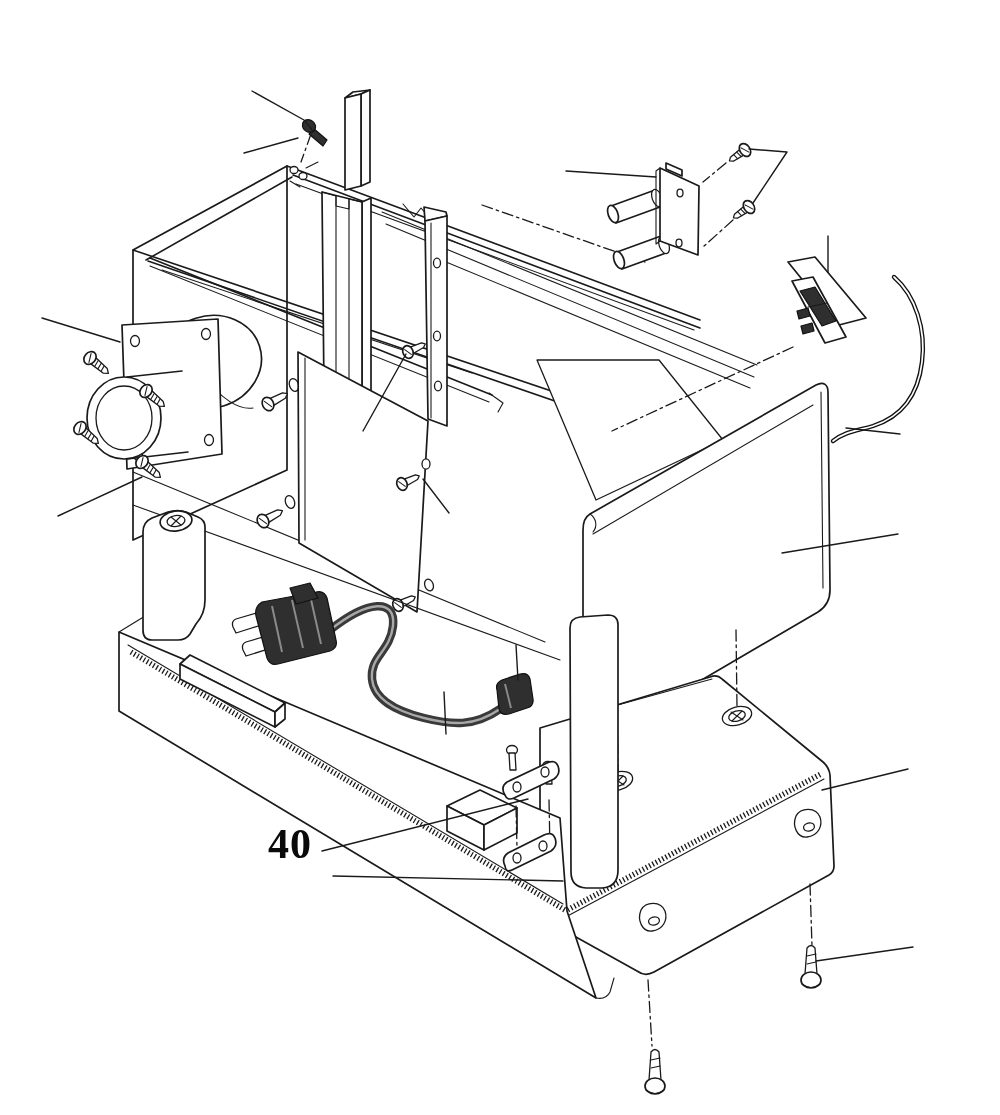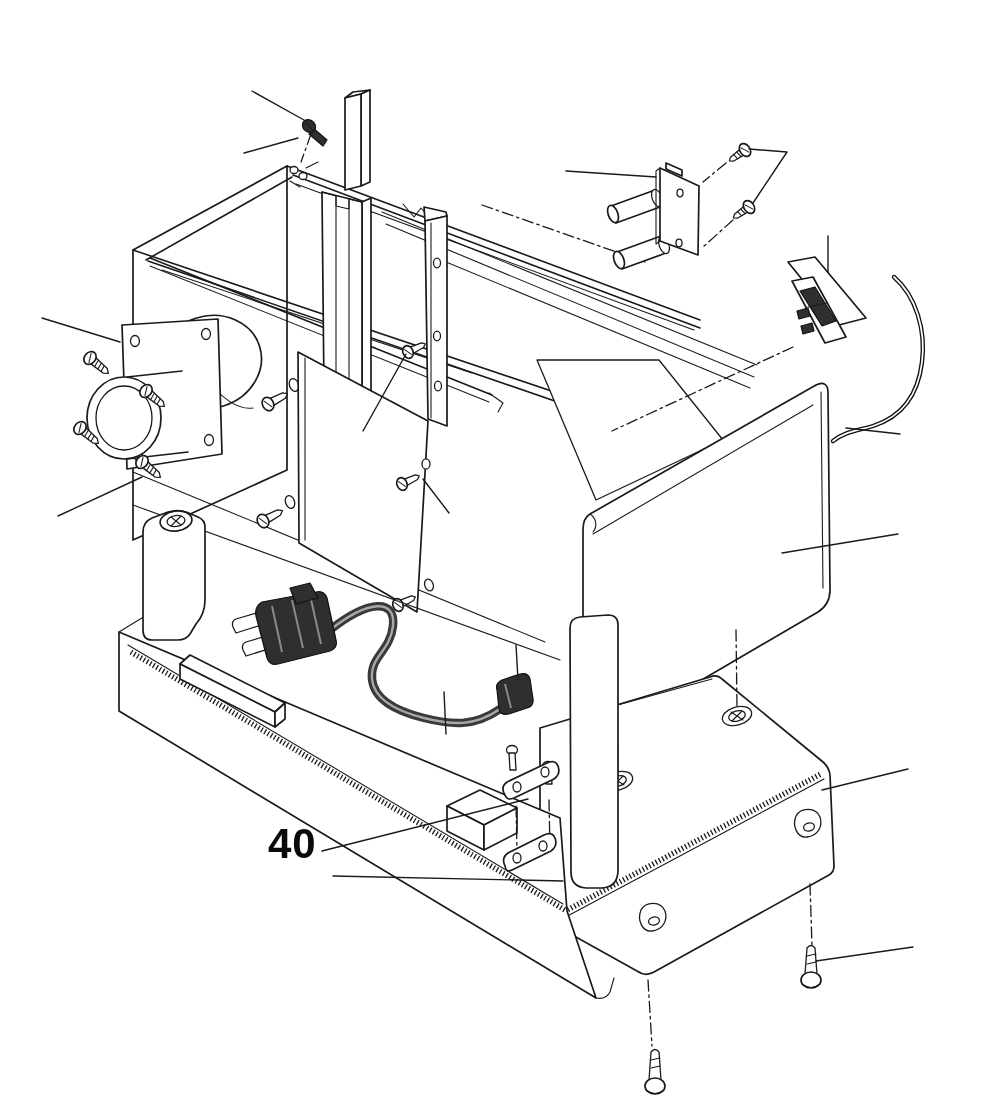--- a/index.html
+++ b/index.html
@@ -1,17 +1,17 @@
 <!DOCTYPE html>
 <html><head>
 <meta charset="utf-8">
 <style>
   html,body{margin:0;padding:0;background:#fff;}
   .stage{position:relative;width:1000px;height:1115px;background:#fff;overflow:hidden;
-         font-family:Liberation Sans, sans-serif;}
+         font-family:Liberation Serif, serif;}
   svg{position:absolute;left:0;top:0;}
   .ln{fill:none;stroke:#1a1a1a;stroke-width:1.6;stroke-linecap:round;stroke-linejoin:round;}
   .thin{stroke-width:1.1;}
   .wf{fill:#ffffff;stroke:#1a1a1a;stroke-width:1.7;stroke-linejoin:round;}
   .wf2{fill:#ffffff;stroke:#1a1a1a;stroke-width:1.3;stroke-linejoin:round;}
   .dk{fill:#2f2f2f;stroke:#111;stroke-width:1.2;stroke-linejoin:round;}
   .dd{fill:none;stroke:#1a1a1a;stroke-width:1.3;stroke-dasharray:11 4 2.5 4;stroke-linecap:round;}
   .serr{fill:none;stroke:#1a1a1a;stroke-width:5.5;stroke-dasharray:1.3 2.4;}
   .ldr{fill:none;stroke:#1a1a1a;stroke-width:1.4;stroke-linecap:round;}
   .callout{font-weight:700;font-size:42px;fill:#0a0a0a;letter-spacing:1px;}

